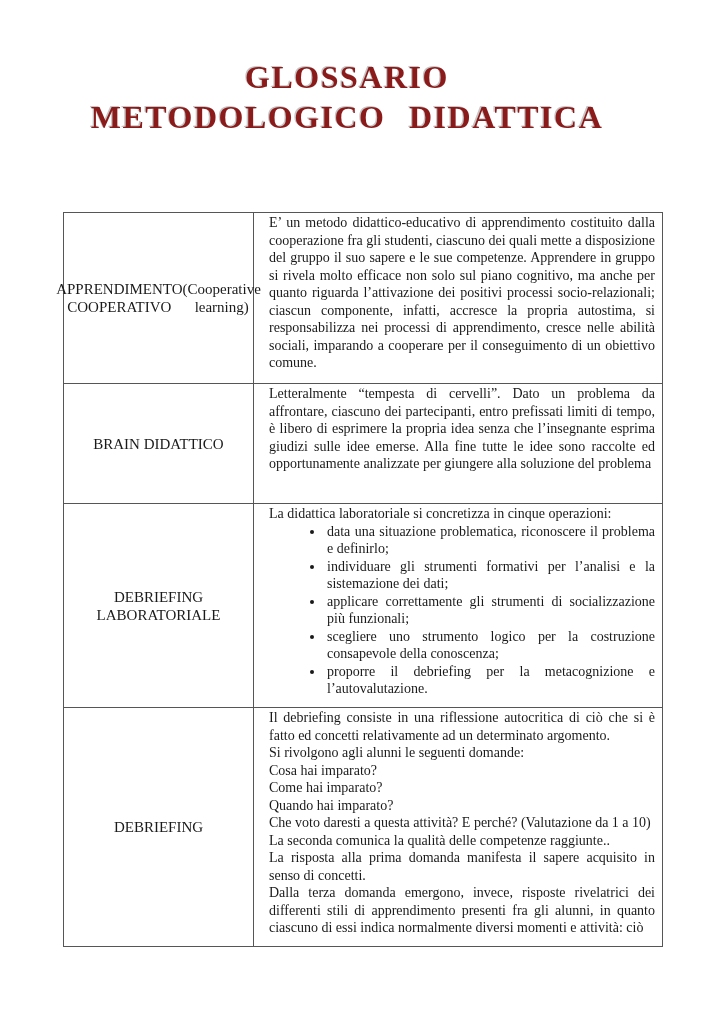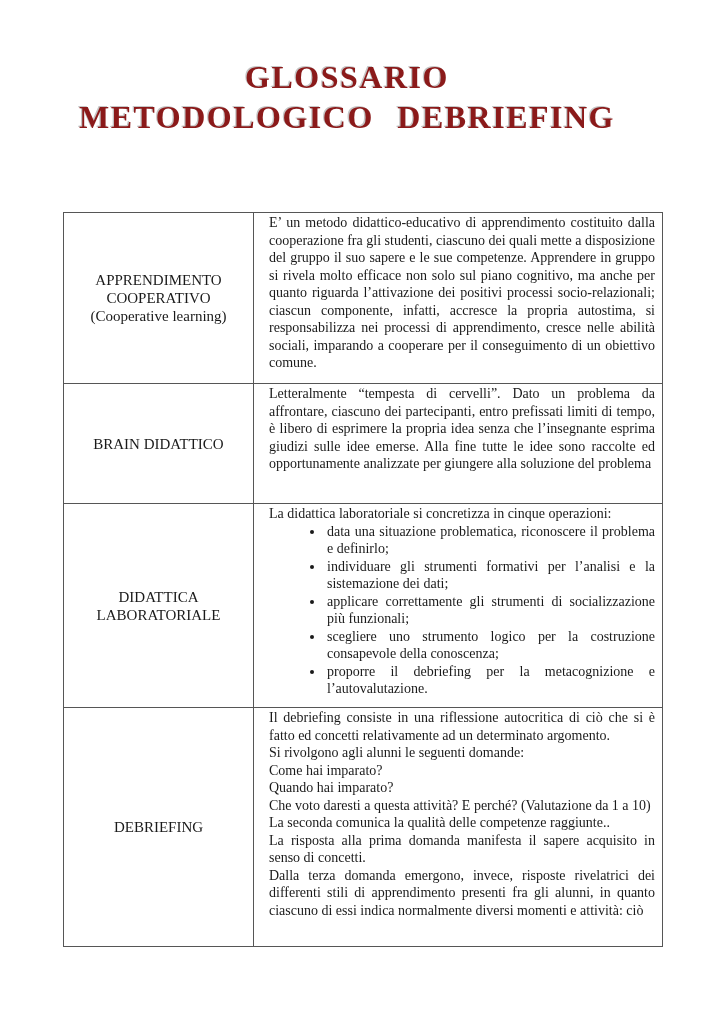--- a/index.html
+++ b/index.html
@@ -45,21 +45,20 @@
   .g-row:first-child { border-top: none; }
   .row-0 { height: 170px; }
   .row-1 { height: 120px; }
   .row-2 { height: 204px; }
   .row-3 { height: 239px; }
   .term-cell {
     width: 190px;
     box-sizing: border-box;
     border-right: 1px solid #565656;
     display: flex;
-    flex-direction: column;
     align-items: center;
     justify-content: center;
     text-align: center;
     font-size: 15px;
     line-height: 18px;
     padding: 0 8px;
     flex-shrink: 0;
   }
   .def-cell {
     flex: 1;
@@ -83,21 +82,21 @@
     padding-left: 2px;
   }
   .u { }
 </style>
 </head>
 <body>
 
 <div class="page">
   <h1 class="title">
     <span>GLOSSARIO</span><br>
-    <span>METODOLOGICO DEBRIEFING</span>
+    <span>METODOLOGICO DIDATTICA</span>
   </h1>
   <div class="g-table">
       <div class="g-row row-0">
         <div class="term-cell">
           <div class="term-label">APPRENDIMENTO COOPERATIVO</div>
           <div class="term-note">(Cooperative learning)</div>
         </div>
         <div class="def-cell">
           <p class="def-p"><span>E’ un metodo didattico-educativo di apprendimento costituito dalla cooperazione fra gli studenti, ciascuno dei quali mette a disposizione del gruppo il suo sapere e le sue competenze. Apprendere in gruppo si rivela molto efficace non solo sul piano cognitivo, ma anche per quanto riguarda l’attivazione dei positivi processi socio-relazionali; ciascun componente, infatti, accresce la propria autostima, si responsabilizza nei processi di apprendimento, cresce nelle abilità sociali, imparando a cooperare per il conseguimento di un obiettivo comune.</span></p>
         </div>
@@ -105,40 +104,41 @@
       <div class="g-row row-1">
         <div class="term-cell">
           <div class="term-label">BRAIN DIDATTICO</div>
         </div>
         <div class="def-cell">
           <p class="def-p"><span>Letteralmente </span><span class="u">“tempesta di cervelli”</span><span>. Dato un problema da affrontare, ciascuno dei partecipanti, entro prefissati limiti di tempo, è libero di esprimere la propria idea senza che l’insegnante esprima giudizi sulle idee emerse. Alla fine tutte le idee sono raccolte ed  opportunamente analizzate per giungere alla soluzione del problema</span></p>
         </div>
       </div>
       <div class="g-row row-2">
         <div class="term-cell">
-          <div class="term-label">DIDATTICA LABORATORIALE</div>
+          <div class="term-label">DEBRIEFING LABORATORIALE</div>
         </div>
         <div class="def-cell">
           <p class="def-p"><span>La didattica laboratoriale si concretizza in cinque operazioni:</span></p>
           <ul class="def-bullets">
             <li class="def-bullet">data una situazione problematica, riconoscere il problema e definirlo;</li>
             <li class="def-bullet">individuare gli strumenti formativi per l’analisi e la sistemazione dei dati;</li>
             <li class="def-bullet">applicare correttamente gli strumenti di socializzazione più funzionali;</li>
             <li class="def-bullet">scegliere uno strumento logico per la costruzione consapevole della conoscenza;</li>
             <li class="def-bullet">proporre il debriefing per la metacognizione e l’autovalutazione.</li>
           </ul>
         </div>
       </div>
       <div class="g-row row-3">
         <div class="term-cell">
           <div class="term-label">DEBRIEFING</div>
         </div>
         <div class="def-cell">
           <p class="def-p"><span>Il debriefing consiste in una riflessione autocritica di ciò che si è fatto ed concetti relativamente ad un determinato argomento.</span></p>
           <p class="def-p"><span>Si rivolgono agli alunni le seguenti domande:</span></p>
+          <p class="def-p"><span>Cosa hai imparato?</span></p>
           <p class="def-p"><span>Come hai imparato?</span></p>
           <p class="def-p"><span>Quando hai imparato?</span></p>
           <p class="def-p"><span>Che voto daresti a questa attività? E perché? (Valutazione da 1 a 10)</span></p>
           <p class="def-p"><span>La seconda comunica la qualità delle competenze raggiunte..</span></p>
           <p class="def-p"><span>La risposta alla prima domanda manifesta il sapere acquisito in senso di concetti.</span></p>
           <p class="def-p"><span>Dalla terza domanda emergono, invece, risposte rivelatrici dei differenti stili di apprendimento presenti fra gli alunni, in quanto ciascuno di essi indica normalmente diversi momenti e attività: ciò</span></p>
         </div>
       </div>
     </div>
 </div>

